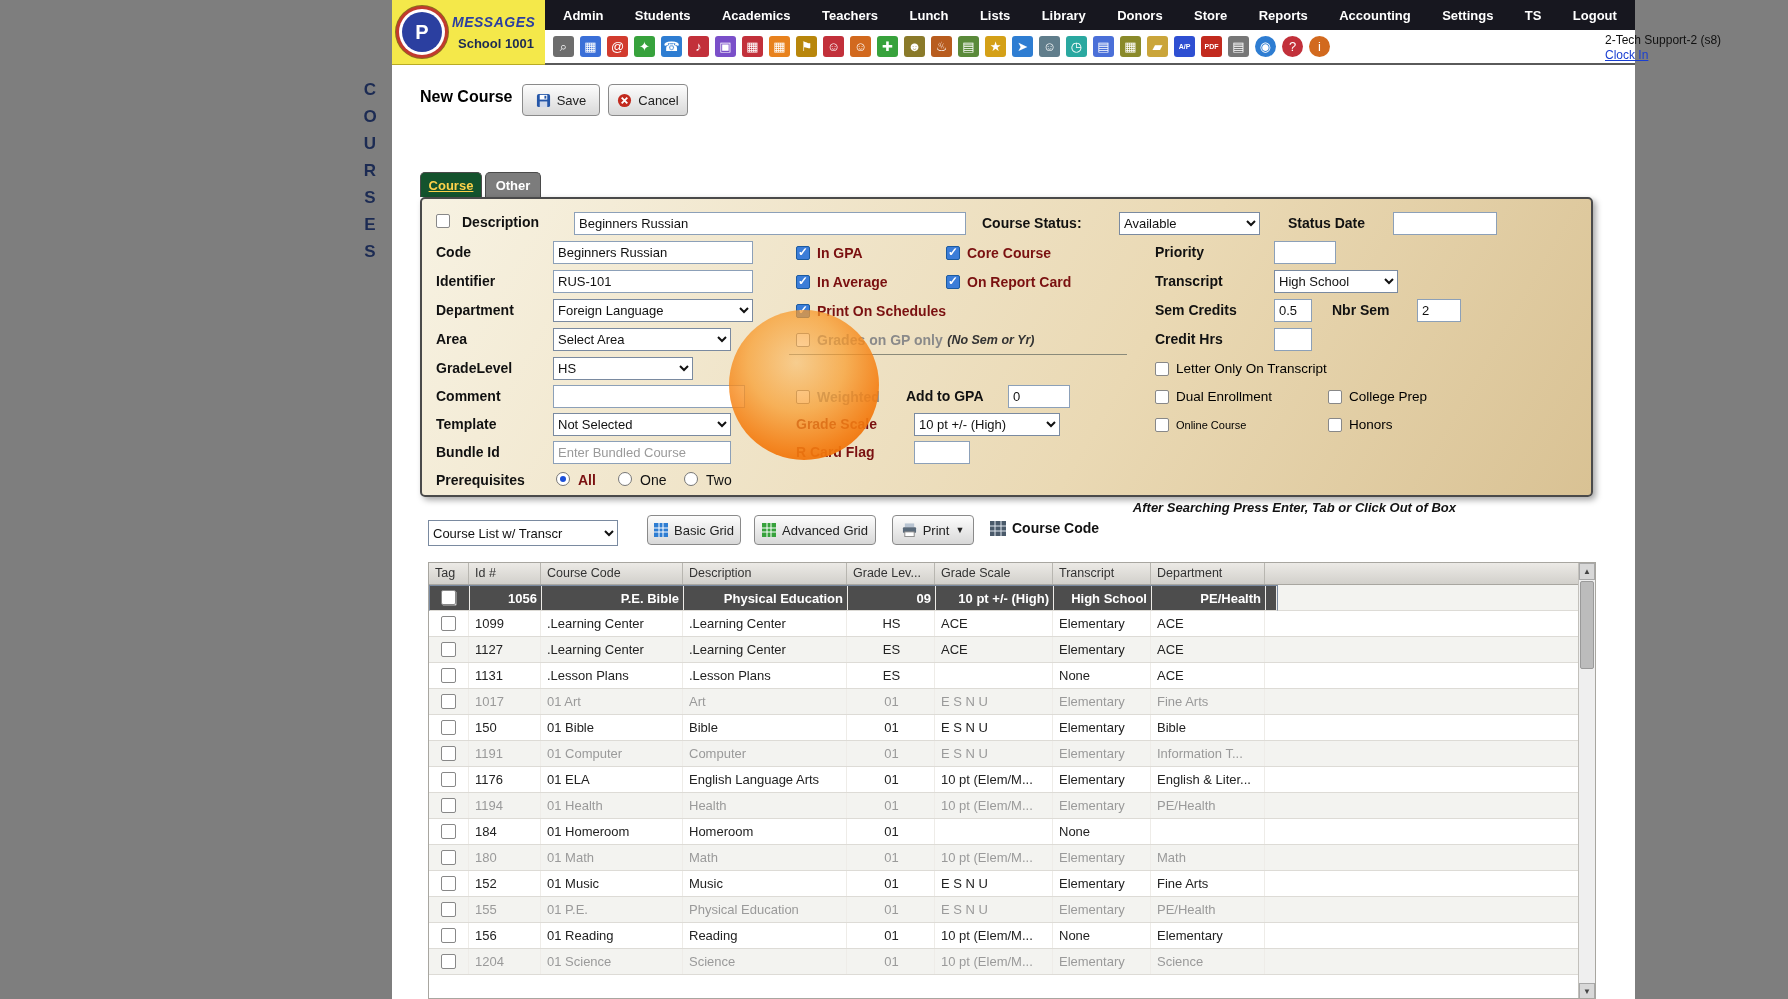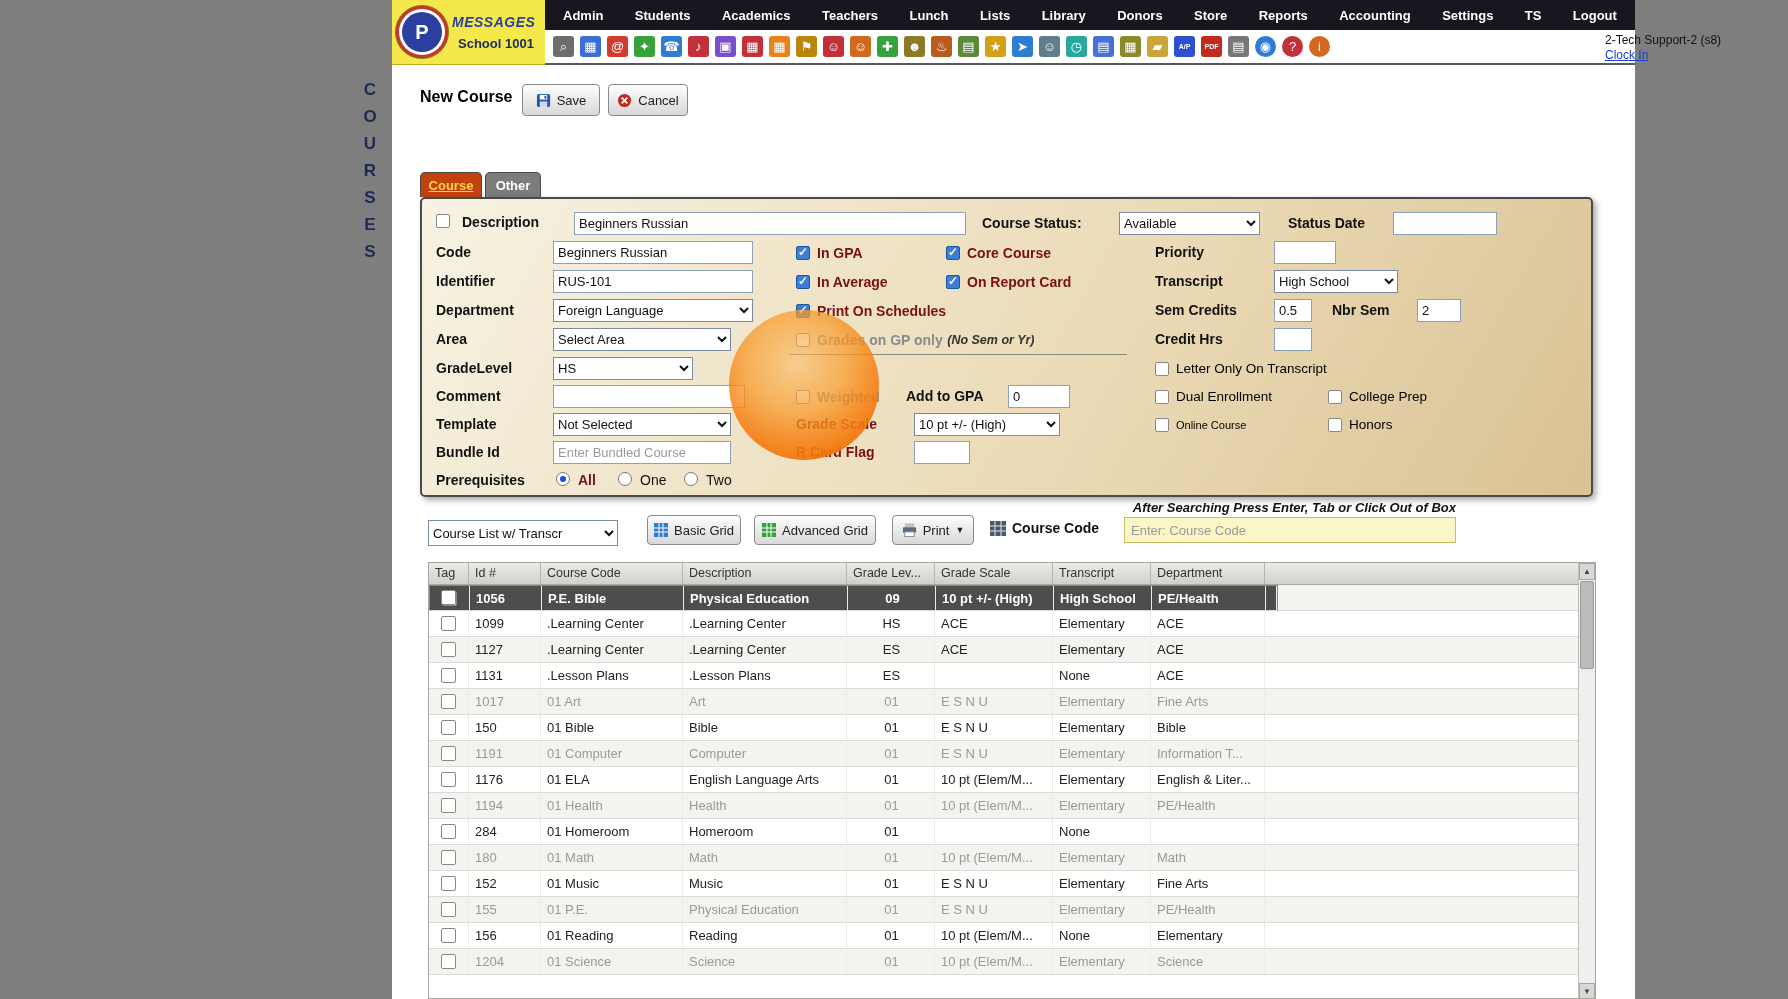--- a/index.html
+++ b/index.html
@@ -28,21 +28,21 @@
   .tb-icon.small-text { font-size:7px; font-weight:bold; }
   .userbox { position:absolute; left:1060px; top:3px; width:140px; font-size:12px; color:#111; }
   .userbox .clockin { color:#1a3fd2; text-decoration:underline; cursor:pointer; margin-top:1px; }
 
   
   .page-title { position:absolute; left:28px; top:88px; font-size:16px; font-weight:bold; color:#000; }
   .btn3d { position:absolute; height:32px; border:1px solid #8a8a8a; border-radius:4px; background:linear-gradient(#fdfdfd,#d8d8d8); display:flex; align-items:center; justify-content:center; gap:6px; font-size:13px; color:#222; cursor:pointer;text-align:right; }
 
   
   .tab { position:absolute; top:172px; height:25px; border:1px solid #4a4a4a; border-bottom:none; border-radius:5px 5px 0 0; font-size:13px; font-weight:bold; display:flex; align-items:center; justify-content:center; cursor:pointer; }
-  .tab.active { background:#c2410c; color:#ffd24a; text-decoration:underline; }
+  .tab.active { background:#14532d; color:#ffd24a; text-decoration:underline; }
   .tab.inactive { background:#7c7c7c; color:#ffffff; }
 
   
   .panel { position:absolute; left:28px; top:197px; width:1173px; height:300px; border:2px solid #4a4a4a; border-radius:5px; background:linear-gradient(120deg,#f7f2e2 0%, #ead9b4 60%, #d9c294 100%); box-shadow:3px 3px 6px rgba(0,0,0,0.35); }
   .fl { position:absolute; font-size:14px; font-weight:bold; color:#111; white-space:nowrap; }
   .fl.maroon { color:#7a1010; }
   .fl.dis { color:#8a8a8a; }
   .note { font-weight:bold; font-style:italic; font-size:12.5px; color:#333; }
   .inp { position:absolute; height:23px; border:1px solid #8ca0b8; background:#fff; font-size:13px; font-family:"Liberation Sans",sans-serif; padding:0 4px; color:#111; }
   .inp::placeholder { color:#9a9a9a; }
@@ -68,21 +68,21 @@
   .cc-label { position:absolute; left:598px; top:520px; font-size:14px; font-weight:bold; color:#111; display:flex; align-items:center; gap:6px; }
 
   
   .grid { position:absolute; left:36px; top:562px; width:1168px; height:437px; border:1px solid #a8a6a0; background:#fff; overflow:hidden; }
   .ghead { display:flex; height:22px; background:linear-gradient(#eceae6,#d2d0cb); border-bottom:1px solid #a8a6a0; }
   .gh { font-size:12.5px; color:#333; padding:3px 4px 0 6px; border-right:1px solid #b8b6b0; white-space:nowrap; overflow:hidden; }
   .gr { display:flex; height:26px; border-bottom:1px solid #dddbd6; background:#fff; cursor:pointer; }
   .gr.alt { background:#f3f3f0; }
   .gr.muted .gc { color:#9a9a9a; }
   .gr.sel { background:#4d4d4d; }
-  .gr.sel .gc { color:#ffffff; font-weight:bold; }
+  .gr.sel .gc { color:#ffffff; font-weight:bold;text-align:right; }
   .gc { font-size:13px; color:#222; padding:5px 4px 0 6px; border-right:1px solid #eeece8; white-space:nowrap; overflow:hidden; }
   .gc.center { text-align:center; }
   .gtag { display:flex; align-items:center; justify-content:center; border-right:1px solid #eeece8; }
   .gtag .cb { width:15px; height:15px; }
   .vscroll { position:absolute; right:0; top:0; width:17px; height:437px; background:#efefef; border-left:1px solid #c2c0bb; }
   .varrow { position:absolute; left:0; width:16px; height:17px; background:#d8d8d8; border:1px solid #a8a8a8; font-size:8px; color:#444; text-align:center; line-height:16px; cursor:pointer; }
   .vthumb { position:absolute; left:1px; top:18px; width:14px; height:88px; background:#bcbcbc; border:1px solid #9a9a9a; border-radius:2px; cursor:pointer; }
 </style>
 </head>
 <body>
@@ -307,21 +307,20 @@
       <span style="font-size:9px;">▼</span>
     </div>
     <div class="cc-label">
       <svg width="16" height="15" viewBox="0 0 16 15">
           <rect x="0" y="0" width="16" height="15" fill="#4a5a6a"></rect>
           <path d="M0 5 H16 M0 10 H16 M5 0 V15 M11 0 V15" stroke="#dfe6ee" stroke-width="1"></path>
         </svg>
       <span>Course Code</span>
     </div>
     <div class="hint">After Searching Press Enter, Tab or Click Out of Box</div>
-    <input class="ysearch" placeholder="Enter: Course Code" style="">
 
     <div class="grid">
       <div class="ghead">
           <div class="gh" style="width: 40px;">Tag</div>
           <div class="gh" style="width: 72px;">Id #</div>
           <div class="gh" style="width: 142px;">Course Code</div>
           <div class="gh" style="width: 164px;">Description</div>
           <div class="gh" style="width: 88px;">Grade Lev...</div>
           <div class="gh" style="width: 118px;">Grade Scale</div>
           <div class="gh" style="width: 98px;">Transcript</div>
@@ -456,21 +455,21 @@
             <div class="gc center" style="width: 88px;">01</div>
             <div class="gc" style="width: 118px;">10 pt (Elem/M...</div>
             <div class="gc" style="width: 98px;">Elementary</div>
             <div class="gc" style="width: 114px;">PE/Health</div>
             <div class="gc" style="flex: 1 1 0%;"></div>
           </div>
           <div class="gr">
             <div class="gtag" style="width: 40px;">
               <span class="cb"></span>
             </div>
-            <div class="gc" style="width: 72px;">284</div>
+            <div class="gc" style="width: 72px;">184</div>
             <div class="gc" style="width: 142px;">01 Homeroom</div>
             <div class="gc" style="width: 164px;">Homeroom</div>
             <div class="gc center" style="width: 88px;">01</div>
             <div class="gc" style="width: 118px;"></div>
             <div class="gc" style="width: 98px;">None</div>
             <div class="gc" style="width: 114px;"></div>
             <div class="gc" style="flex: 1 1 0%;"></div>
           </div>
           <div class="gr muted alt">
             <div class="gtag" style="width: 40px;">

